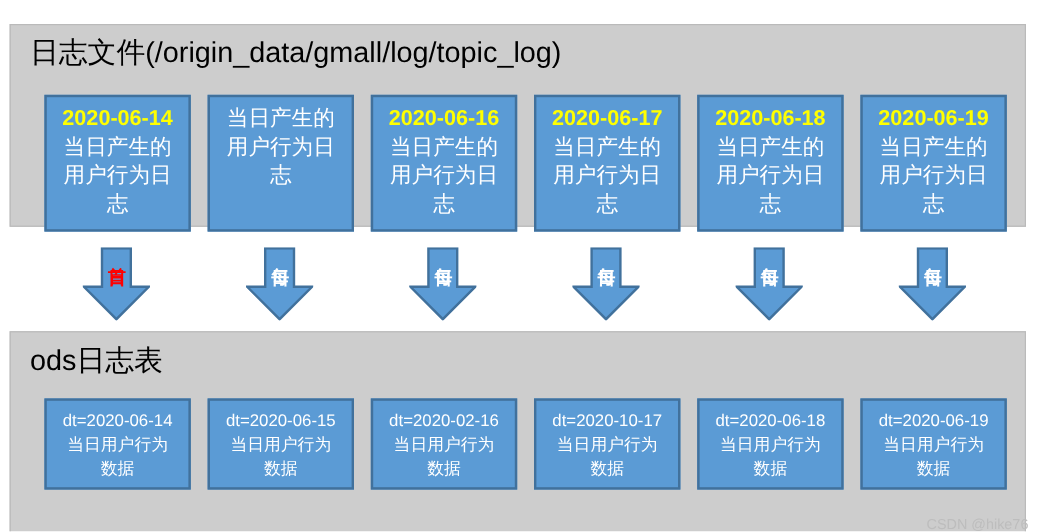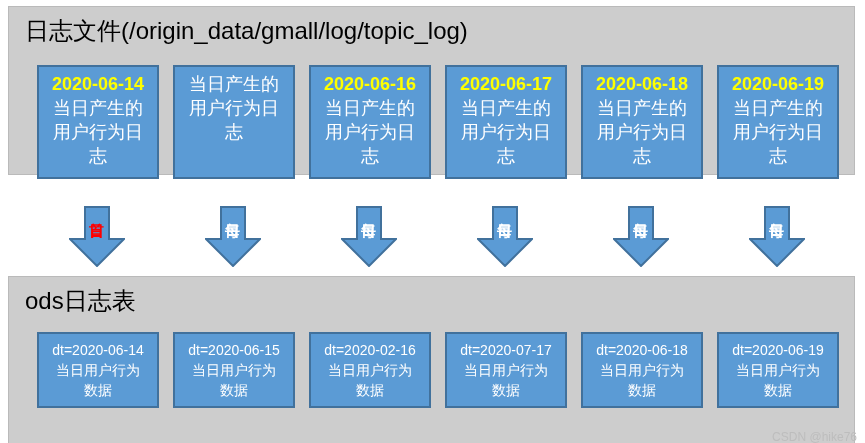--- a/index.html
+++ b/index.html
@@ -13,21 +13,21 @@
     --daily:#ffffff;
     --title-text:#000000;
     --watermark:#bdbdbd;
   }
   html,body{margin:0;padding:0;background:#ffffff;}
   body{font-family:"Liberation Sans","DejaVu Sans",sans-serif;}
   .stage{position:relative;width:865px;height:443px;background:#ffffff;overflow:hidden;}
 
   .panel{position:absolute;left:8px;width:847px;background:var(--panel-bg);
          border:1px solid var(--panel-border);box-sizing:border-box;}
-  .panel.top{top:6px;height:169px;}
+  .panel.top{top:20px;height:169px;}
   .panel.bottom{top:276px;height:181px;}
 
   .panel-title{color:var(--title-text);font-size:24px;line-height:1.15;
                padding:10px 0 0 16px;white-space:nowrap;}
 
   .box-row{position:absolute;left:28px;display:flex;gap:14px;}
   .box-row.top-boxes{top:58px;}
   .box-row.bottom-boxes{top:55px;}
 
   .tbox{width:122px;height:114px;box-sizing:border-box;
@@ -151,21 +151,21 @@
       </div>
       <div class="bbox">
         <div class="bbox-dt">dt=2020-06-15</div>
         <div class="bbox-desc">当日用户行为数据</div>
       </div>
       <div class="bbox">
         <div class="bbox-dt">dt=2020-02-16</div>
         <div class="bbox-desc">当日用户行为数据</div>
       </div>
       <div class="bbox">
-        <div class="bbox-dt">dt=2020-07-17</div>
+        <div class="bbox-dt">dt=2020-10-17</div>
         <div class="bbox-desc">当日用户行为数据</div>
       </div>
       <div class="bbox">
         <div class="bbox-dt">dt=2020-06-18</div>
         <div class="bbox-desc">当日用户行为数据</div>
       </div>
       <div class="bbox">
         <div class="bbox-dt">dt=2020-06-19</div>
         <div class="bbox-desc">当日用户行为数据</div>
       </div>

